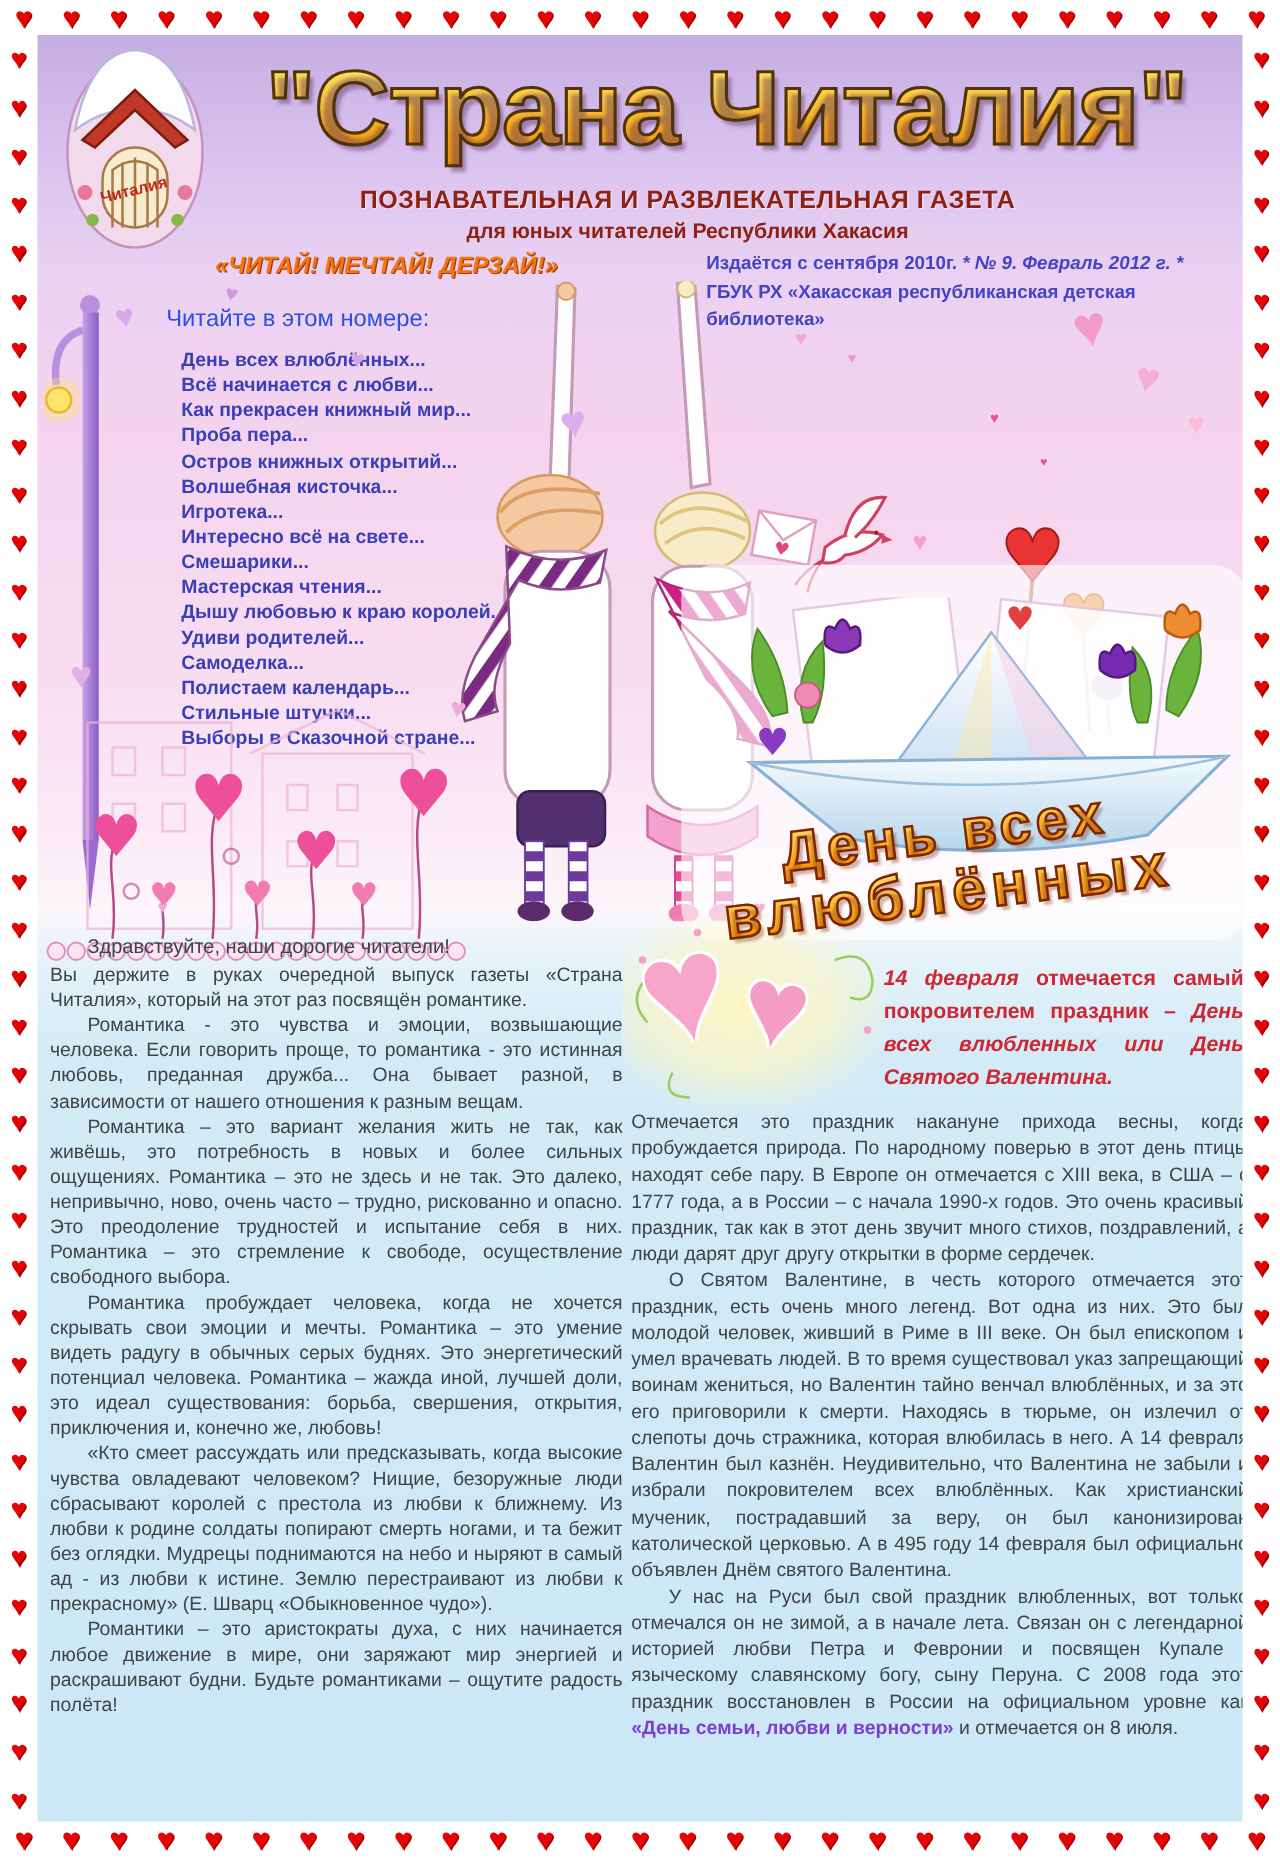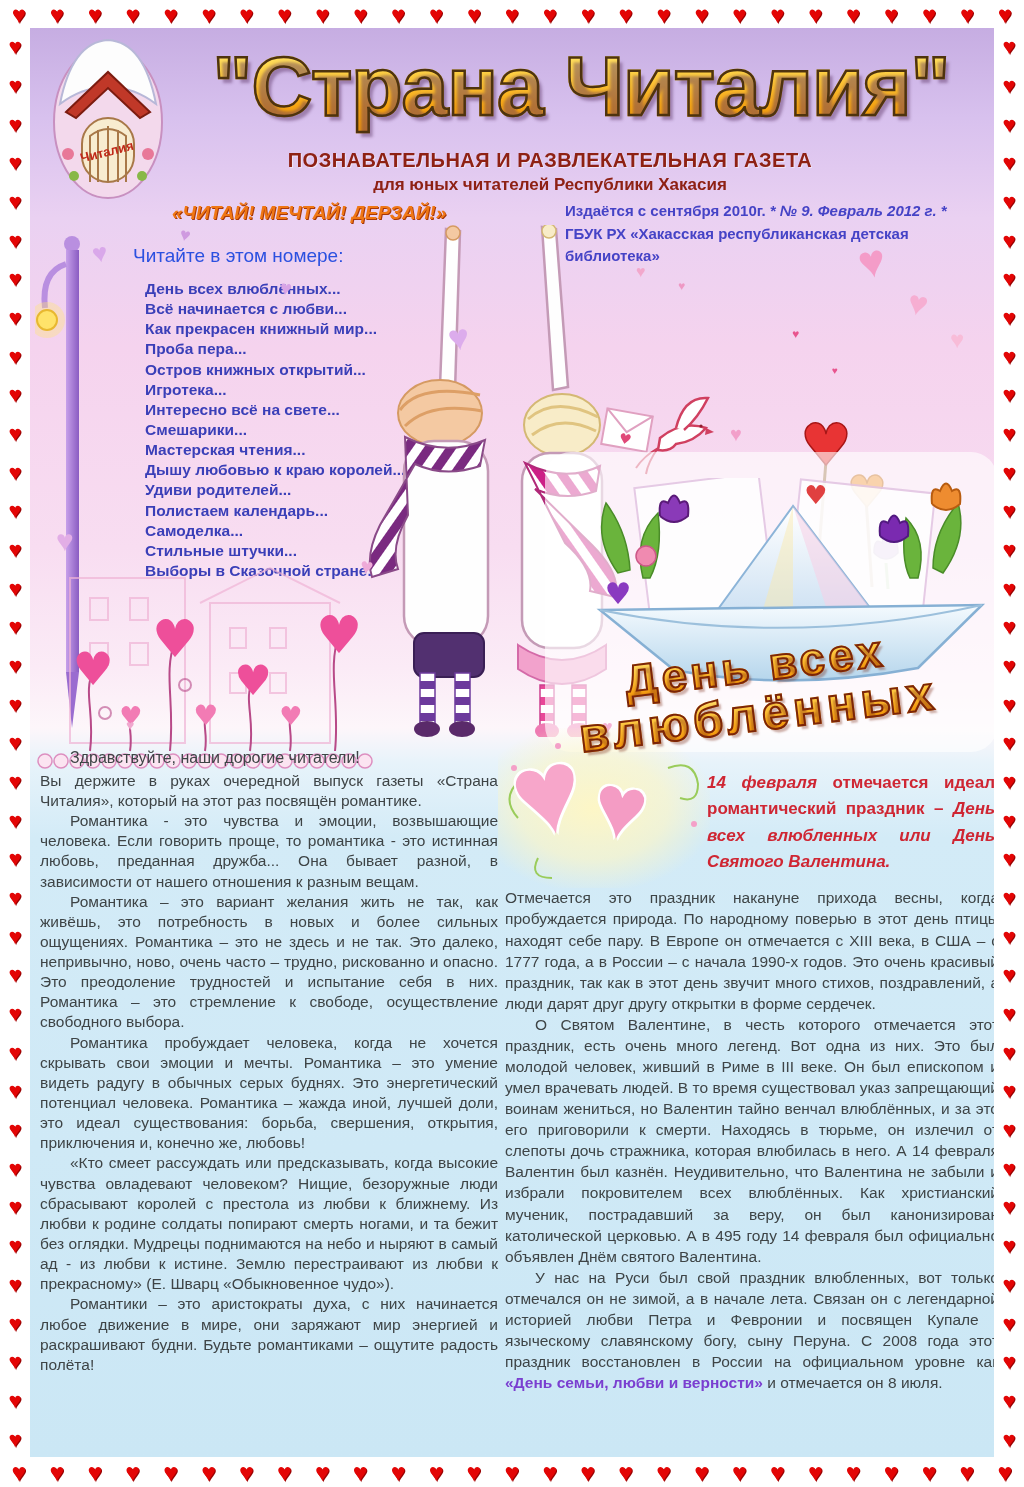--- a/index.html
+++ b/index.html
@@ -244,28 +244,29 @@
     </div>
 
     <div class="abs toc">
       <p class="toc-header">Читайте в этом номере:</p>
       <ul>
         <li>День всех влюблённых...</li>
         <li>Всё начинается с любви...</li>
         <li>Как прекрасен книжный мир...</li>
         <li>Проба пера...</li>
         <li>Остров книжных открытий...</li>
+        <li>Волшебная кисточка...</li>
         <li>Игротека...</li>
         <li>Интересно всё на свете...</li>
         <li>Смешарики...</li>
         <li>Мастерская чтения...</li>
         <li>Дышу любовью к краю королей...</li>
         <li>Удиви родителей...</li>
+        <li>Самоделка...</li>
         <li>Полистаем календарь...</li>
-        <li>Самоделка...</li>
         <li>Стильные штучки...</li>
         <li>Выборы в Сказочной стране...</li>
       </ul>
     </div>
 
     <svg class="abs" style="left:5px;top:192px;" width="78" height="512" viewBox="0 0 78 512">
       <defs>
           <linearGradient id="lampGrad" x1="0" y1="0" x2="1" y2="0">
         <stop offset="0" stop-color="#c7a0ea"></stop>
             <stop offset="1" stop-color="#8a5cc2"></stop>
@@ -502,21 +503,21 @@
       <p class="noind">Вы держите в руках очередной выпуск газеты «Страна Читалия», который на этот раз посвящён  романтике.</p>
       <p>Романтика - это чувства и эмоции, возвышающие человека. Если говорить проще, то романтика - это истинная любовь, преданная дружба... Она бывает разной, в зависимости  от нашего отношения к разным вещам.</p>
       <p>Романтика – это вариант желания жить не так, как живёшь, это потребность в новых и более сильных ощущениях. Романтика – это не здесь и не так. Это далеко, непривычно, ново, очень часто – трудно, рискованно и опасно. Это преодоление трудностей и испытание себя в них. Романтика – это стремление к свободе, осуществление свободного выбора.</p>
       <p>Романтика   пробуждает  человека,  когда  не  хочется скрывать свои эмоции и мечты. Романтика – это умение видеть радугу в обычных серых буднях. Это энергетический потенциал человека. Романтика – жажда иной, лучшей доли, это идеал существования: борьба, свершения, открытия, приключения и, конечно же, любовь!</p>
       <p>«Кто смеет рассуждать или предсказывать, когда высокие чувства овладевают человеком? Нищие, безоружные люди сбрасывают королей с престола из любви к ближнему. Из любви к родине солдаты попирают смерть ногами, и та бежит без оглядки. Мудрецы поднимаются на небо и ныряют в самый ад - из любви к истине. Землю перестраивают из любви к прекрасному» (Е. Шварц «Обыкновенное чудо»).</p>
       <p>Романтики – это аристократы духа, с них начинается любое движение в мире, они заряжают мир энергией и раскрашивают будни. Будьте романтиками – ощутите радость полёта!</p>
     </div>
 
     <div class="abs rightcol">
       <div class="lead">
-        <span class="bi">14 февраля</span><span> отмечается идеал романтический  праздник  – </span><span class="bi">День всех влюбленных или День Святого Валентина.</span>
+        <span class="bi">14 февраля</span><span> отмечается самый покровителем  праздник  – </span><span class="bi">День всех влюбленных или День Святого Валентина.</span>
       </div>
       <p class="noind">Отмечается это праздник накануне прихода весны, когда пробуждается природа. По народному поверью в этот день птицы находят себе пару.  В Европе он отмечается с XIII века, в США – с 1777 года, а в России – с начала 1990-х годов. Это очень красивый праздник, так как в этот день звучит много стихов, поздравлений, а люди дарят друг другу открытки в форме сердечек.</p>
       <p>О Святом Валентине, в честь которого отмечается этот праздник,  есть очень много легенд. Вот одна из них. Это был молодой человек, живший в Риме в III веке. Он был епископом и умел врачевать людей. В то время существовал указ запрещающий воинам жениться, но Валентин тайно венчал влюблённых, и за это его приговорили к смерти. Находясь в тюрьме, он излечил от слепоты дочь стражника, которая влюбилась в него. А 14 февраля Валентин был казнён. Неудивительно, что Валентина не забыли и избрали покровителем всех влюблённых. Как христианский мученик, пострадавший за веру, он был канонизирован католической церковью. А в 495 году 14 февраля был официально объявлен Днём святого Валентина.</p>
       <p><span>У нас на  Руси был свой праздник влюбленных, вот только отмечался он не зимой, а в начале лета. Связан он с легендарной историей любви Петра и Февронии и посвящен Купале - языческому славянскому богу, сыну Перуна.  С 2008 года этот праздник восстановлен в России на официальном уровне как </span><span class="hl-purple">«День семьи, любви и верности»</span><span> и отмечается он 8 июля.</span></p>
     </div>
 
   </div>
 </div>
 
 </body></html>

